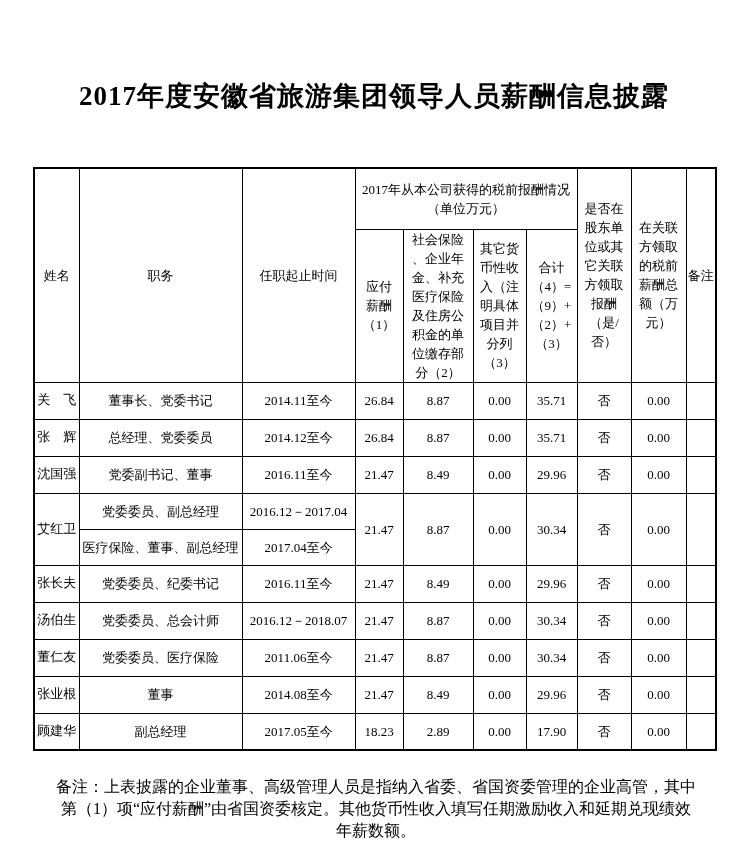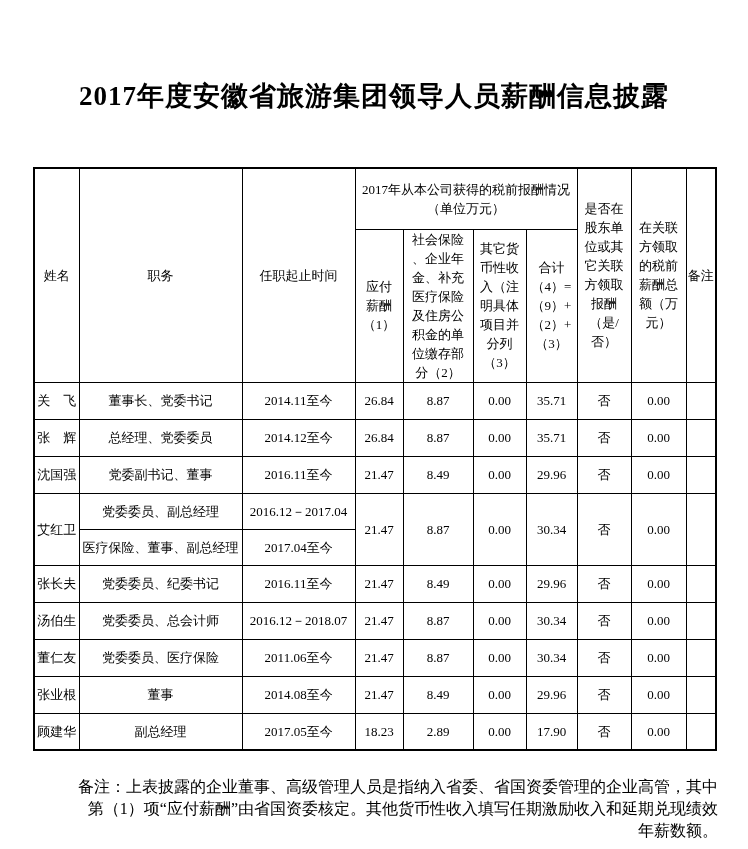--- a/index.html
+++ b/index.html
@@ -44,36 +44,37 @@
     white-space: pre-line;
   }
   tr.hdr-group { height: 61px; }
   tr.hdr-sub   { height: 152px; }
   tbody tr     { height: 37px; }
   tbody tr.sub-row { height: 36px; }
   td.name {
     text-align: left;
     padding-left: 2px;
     white-space: nowrap;
+    font-family: Liberation Mono, monospace;
   }
   td.term {
     font-size: 12px;
     white-space: nowrap;
     padding: 0;
   }
   td.num { font-size: 13px; white-space: nowrap; }
   .footnote {
     position: absolute;
     top: 776px;
     left: 34px;
     width: 684px;
     font-size: 16px;
     line-height: 22px;
     white-space: pre-line;
-    text-align: right;
+    text-align: center;
   }
 </style>
 </head>
 <body>
 
 <div class="page">
 
   <h1 class="title">2017年度安徽省旅游集团领导人员薪酬信息披露</h1>
 
   <table class="salary">

